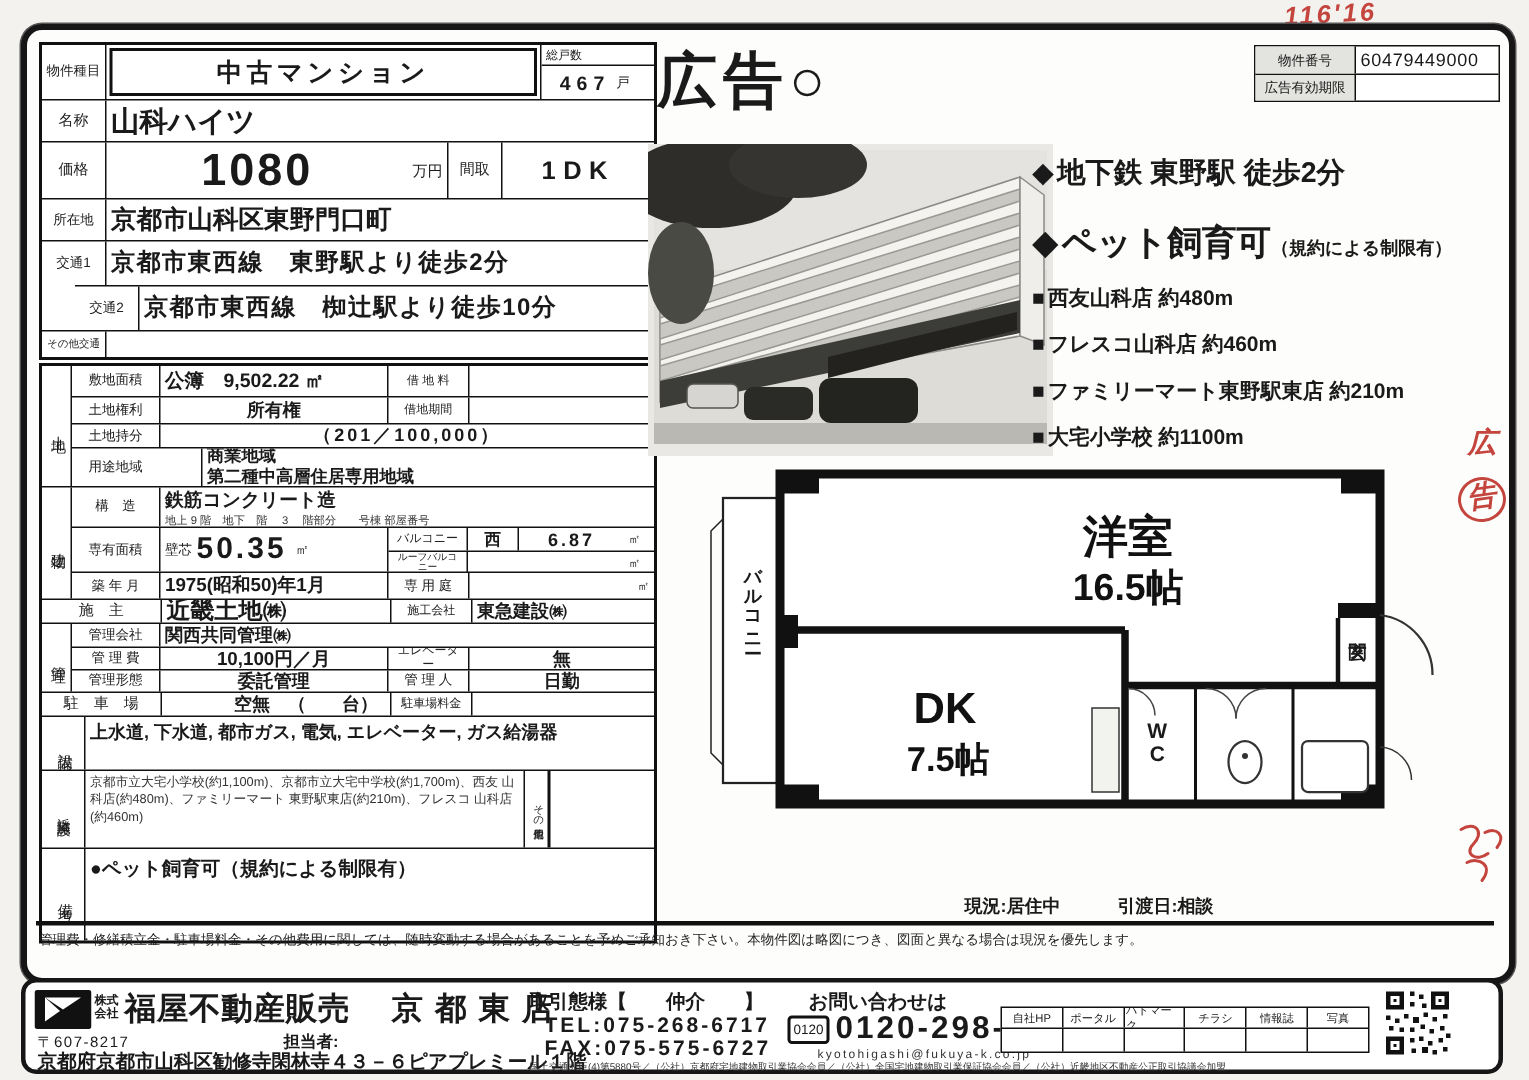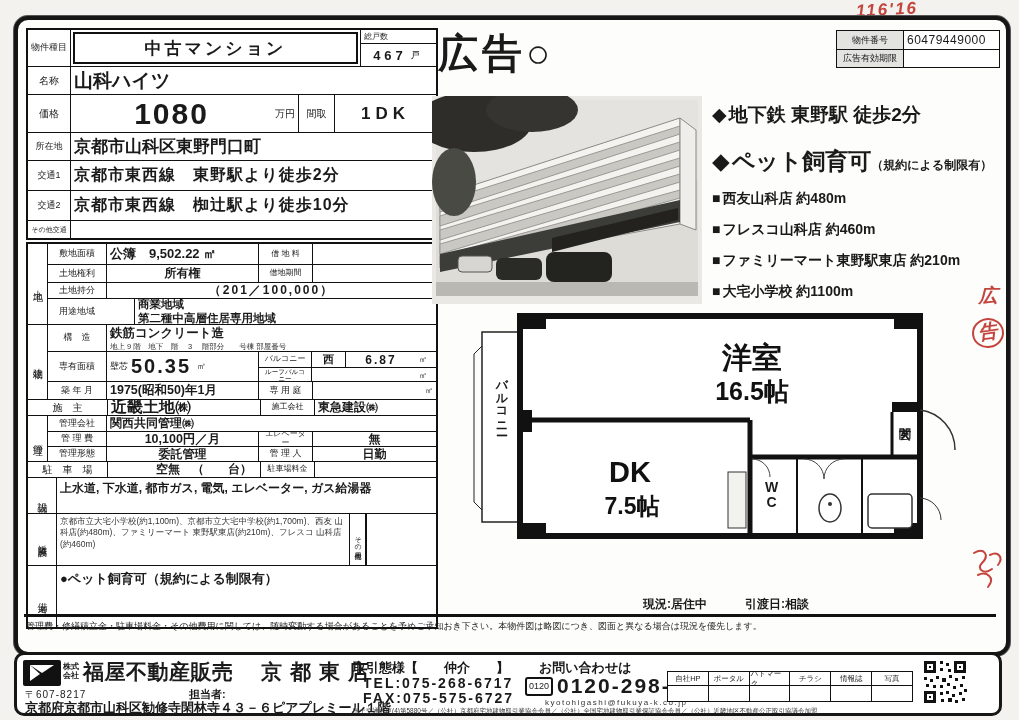--- a/index.html
+++ b/index.html
@@ -57,21 +57,21 @@
   .sl2{width:54px;flex:none;font-size:8px;}
   .mv{width:152px;flex:none;}
   .stand-lbl{width:79px;flex:none;}
   
   .admark{left:420px;top:6px;font-size:40px;font-weight:bold;letter-spacing:4px;}
   .propno{left:818px;top:10px;width:162px;font-size:10px;border:1px solid #111;background:#fff;}
   .propno .r{height:18px;}
   .propno .k{width:66px;background:#e3e3e0;font-size:9px;justify-content:center;}
   .propno .v{flex:1;font-size:12px;letter-spacing:0.5px;}
   
-  .hl{left:694px;top:82px;width:290px;}
+  .hl{left:670px;top:82px;width:290px;}
   .hl-line1{font-size:19px;font-weight:bold;white-space:nowrap;}
   .hl-line2{font-size:23px;font-weight:bold;margin-top:18px;white-space:nowrap;}
   .hl-note{font-size:12px;font-weight:bold;}
   .hl-item{font-size:14px;font-weight:bold;margin-top:13px;white-space:nowrap;}
   .bullet{margin-right:2px;}
   
   .fp{left:434px;top:282px;width:505px;height:252px;}
   .fp-vlabel{position:absolute;writing-mode:vertical-rl;text-orientation:upright;
     font-size:12px;font-weight:bold;letter-spacing:1px;}
   .fp-wc{position:absolute;font-size:14px;font-weight:bold;width:15px;
@@ -146,21 +146,21 @@
       <div class="c val" style="width:102px;justify-content:center;font-size:17px;letter-spacing:5px;">1DK</div>
     </div>
     <div class="r" style="height:28px;">
       <div class="c lbl" style="width:42px;">所在地</div>
       <div class="c val grow" style="font-size:17px;">京都市山科区東野門口町</div>
     </div>
     <div class="r" style="height:30px;">
       <div class="c lbl" style="width:42px;">交通1</div>
       <div class="c val grow" style="font-size:16px;letter-spacing:1px;">京都市東西線　東野駅より徒歩2分</div>
     </div>
-    <div class="r" style="height:30px;">
+    <div class="r" style="height:30px;margin-left:22px;">
       <div class="c lbl" style="width:42px;">交通2</div>
       <div class="c val grow" style="font-size:16px;letter-spacing:1px;text-align:center;">京都市東西線　椥辻駅より徒歩10分</div>
     </div>
     <div class="r" style="height:18px;">
       <div class="c lbl" style="width:42px;font-size:7px;">その他交通</div>
       <div class="c grow"></div>
     </div>
   </div>
 
   <div class="abs tbl maintbl">

